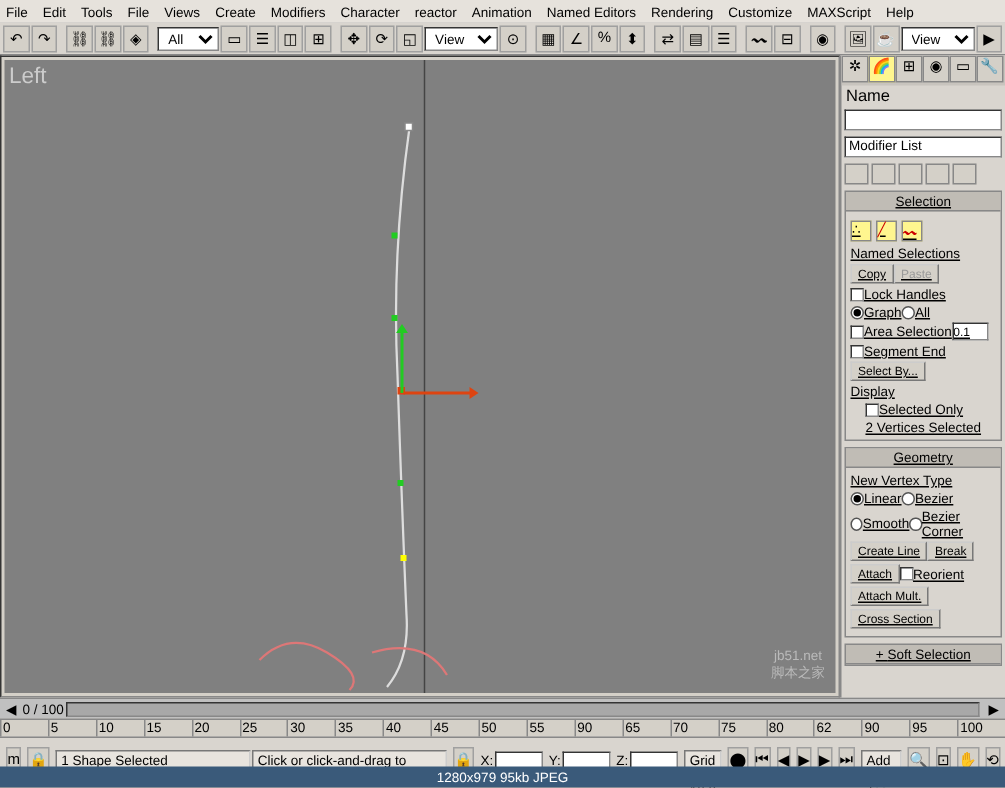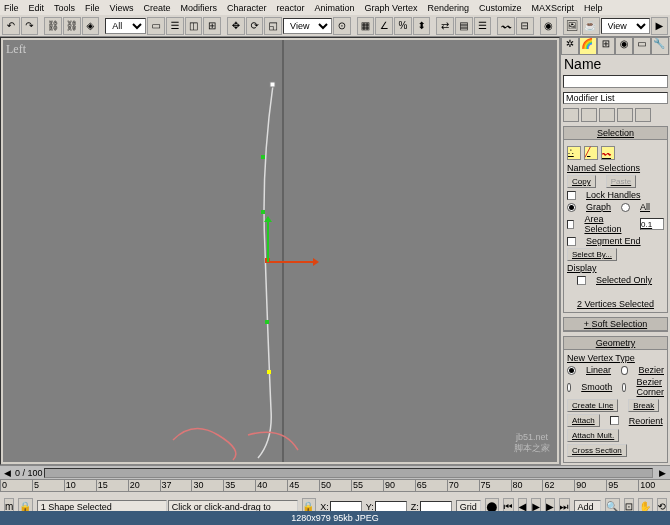--- a/index.html
+++ b/index.html
@@ -6,38 +6,38 @@
 body { background: #c0c0c0; width: 670px; height: 525px; overflow: hidden; position: relative; }
 .menubar { background: #e6e2dc; height: 15px; display: flex; align-items: center; padding: 0 4px; gap: 10px; }
 .menubar span { cursor: default; }
 .toolbar { background: #d9d5cf; height: 22px; display: flex; align-items: center; padding: 0 2px; gap: 1px; border-bottom: 1px solid #888; }
 .tb-btn { width: 18px; height: 18px; background: #d4d0c8; border: 1px solid #a0a0a0; display: inline-flex; align-items: center; justify-content: center; font-size: 10px; }
 .tb-sep { width: 4px; }
 .dropdown { height: 16px; background: #fff; border: 1px inset #888; font-size: 9px; padding: 0 2px; }
 .main { display: flex; height: 428px; }
 .viewport-area { flex: 1; position: relative; background: #d4d0c8; border: 1px inset #888; }
 .viewport { position: absolute; left: 2px; top: 2px; right: 2px; bottom: 2px; background: #808080; }
-.vp-label { position: absolute; top: 2px; left: 3px; color: #ccc; font-size: 12px; font-family: Liberation Serif, serif; }
+.vp-label { position: absolute; top: 2px; left: 3px; color: #ccc; font-size: 15px; }
 .side-panel { width: 110px; background: #d9d5cf; border-left: 1px solid #888; display: flex; flex-direction: column; overflow: hidden; }
 .panel-tabs { height: 20px; display: flex; background: #c8c4be; }
 .ptab { width: 18px; height: 18px; border: 1px solid #888; background: #d4d0c8; font-size: 10px; text-align: center; }
 .name-field { margin: 2px; height: 14px; background: #fff; border: 1px inset #888; padding: 0 2px; }
 .mod-list { margin: 2px; height: 14px; background: #fff; border: 1px inset #888; padding: 0 2px; }
 .mod-stack { margin: 0 2px; height: 38px; background: #fff; border: 1px inset #888; font-size: 9px; }
 .mod-item { padding: 1px 4px; }
 .mod-item.sel { background: #fff68f; }
 .stack-btns { margin: 2px; display: flex; gap: 2px; }
 .stack-btns div { width: 16px; height: 14px; border: 1px solid #888; background: #d4d0c8; }
 .rollout { margin: 2px; border: 1px solid #888; background: #d9d5cf; text-decoration: underline; }
 .rollout-hdr { background: #c0bcb5; text-align: center; padding: 1px; border-bottom: 1px solid #888; font-size: 9px; }
 .rollout-body { padding: 3px; font-size: 8px; }
 .sel-icons { display: flex; gap: 3px; margin: 3px 0; }
 .sel-icon { width: 14px; height: 14px; border: 1px solid #888; background: #fff68f; }
 .sel-icon.red { color: #c00; }
-.row { display: flex; align-items: center; gap: 10px; margin: 2px 0; }
+.row { display: flex; align-items: center; gap: 0; margin: 2px 0; }
 .btn-sm { border: 1px outset #ccc; background: #d4d0c8; padding: 1px 4px; font-size: 8px; }
 .chk { width: 9px; height: 9px; border: 1px inset #888; background: #fff; display: inline-block; }
 .rad { width: 9px; height: 9px; border: 1px solid #555; border-radius: 50%; background: #fff; display: inline-block; }
 .rad.on::after { content: ""; display: block; width: 5px; height: 5px; background: #000; border-radius: 50%; margin: 1px; }
 .num-field { width: 24px; height: 12px; background: #fff; border: 1px inset #888; font-size: 8px; }
 .timeline { height: 14px; background: #c0c0c0; border-top: 1px solid #888; display: flex; align-items: center; font-size: 8px; }
 .slider-track { flex: 1; height: 10px; background: #a8a8a8; border: 1px inset #888; margin: 0 2px; position: relative; }
 .track-ruler { height: 12px; background: #d4d0c8; border-top: 1px solid #888; font-size: 7px; display: flex; }
 .tick { flex: 1; border-left: 1px solid #888; padding-left: 1px; }
 .status { height: 30px; background: #d9d5cf; border-top: 1px solid #888; display: flex; align-items: center; padding: 0 4px; gap: 4px; font-size: 8px; }
@@ -59,21 +59,21 @@
     <span>File</span>
     <span>Edit</span>
     <span>Tools</span>
     <span>File</span>
     <span>Views</span>
     <span>Create</span>
     <span>Modifiers</span>
     <span>Character</span>
     <span>reactor</span>
     <span>Animation</span>
-    <span>Graph Vertex</span>
+    <span>Named Editors</span>
     <span>Rendering</span>
     <span>Customize</span>
     <span>MAXScript</span>
     <span>Help</span>
   </div>
 
 <div class="toolbar">
   <div class="tb-btn">↶</div>
   <div class="tb-btn">↷</div>
   <div class="tb-sep"></div>
@@ -135,21 +135,21 @@
 
   <div class="side-panel">
     <div class="panel-tabs">
       <div class="ptab">✲</div>
       <div class="ptab" style="background:#fff68f">🌈</div>
       <div class="ptab">⊞</div>
       <div class="ptab">◉</div>
       <div class="ptab">▭</div>
       <div class="ptab">🔧</div>
     </div>
-    <div style="padding:1px 3px;font-size:14px">Name</div>
+    <div style="padding:1px 3px;font-size:11px">Name</div>
     <div class="name-field"></div>
     <div class="mod-list">Modifier List</div>
     <div class="stack-btns">
       <div></div>
       <div></div>
       <div></div>
       <div></div>
       <div></div>
     </div>
 
@@ -186,26 +186,22 @@
             <span>Segment End</span>
           </div>
         <div class="row">
             <span class="btn-sm">Select By...</span>
           </div>
         <div>Display</div>
         <div class="row" style="padding-left:10px">
             <span class="chk"></span>
             <span>Selected Only</span>
           </div>
-        <div style="text-align:center;margin-top:14px">2 Vertices Selected</div>
+        <div style="text-align:center;margin-top:2px">2 Vertices Selected</div>
       </div>
-    </div>
-
-    <div class="rollout">
-      <div class="rollout-hdr">+ <span>Soft Selection</span></div>
     </div>
 
     <div class="rollout">
       <div class="rollout-hdr">Geometry</div>
       <div class="rollout-body">
         <div>New Vertex Type</div>
         <div class="row">
           <span class="rad on"></span>
             <span>Linear</span>
           <span class="rad"></span>
@@ -227,37 +223,41 @@
             <span>Reorient</span>
           </div>
         <div class="row">
             <span class="btn-sm">Attach Mult.</span>
           </div>
         <div class="row">
             <span class="btn-sm">Cross Section</span>
           </div>
 
       </div>
+    </div>
+
+    <div class="rollout">
+      <div class="rollout-hdr">+ <span>Soft Selection</span></div>
     </div>
   </div>
 </div>
 
 <div class="timeline">
   <span style="padding:0 4px">◀</span>
   <span>0 / 100</span>
   <div class="slider-track"></div>
   <span style="padding:0 4px">▶</span>
 </div>
 <div class="track-ruler" id="ruler">
     <div class="tick">0</div>
     <div class="tick">5</div>
     <div class="tick">10</div>
     <div class="tick">15</div>
     <div class="tick">20</div>
-    <div class="tick">37</div>
+    <div class="tick">25</div>
     <div class="tick">30</div>
     <div class="tick">35</div>
     <div class="tick">40</div>
     <div class="tick">45</div>
     <div class="tick">50</div>
     <div class="tick">55</div>
     <div class="tick">90</div>
     <div class="tick">65</div>
     <div class="tick">70</div>
     <div class="tick">75</div>

